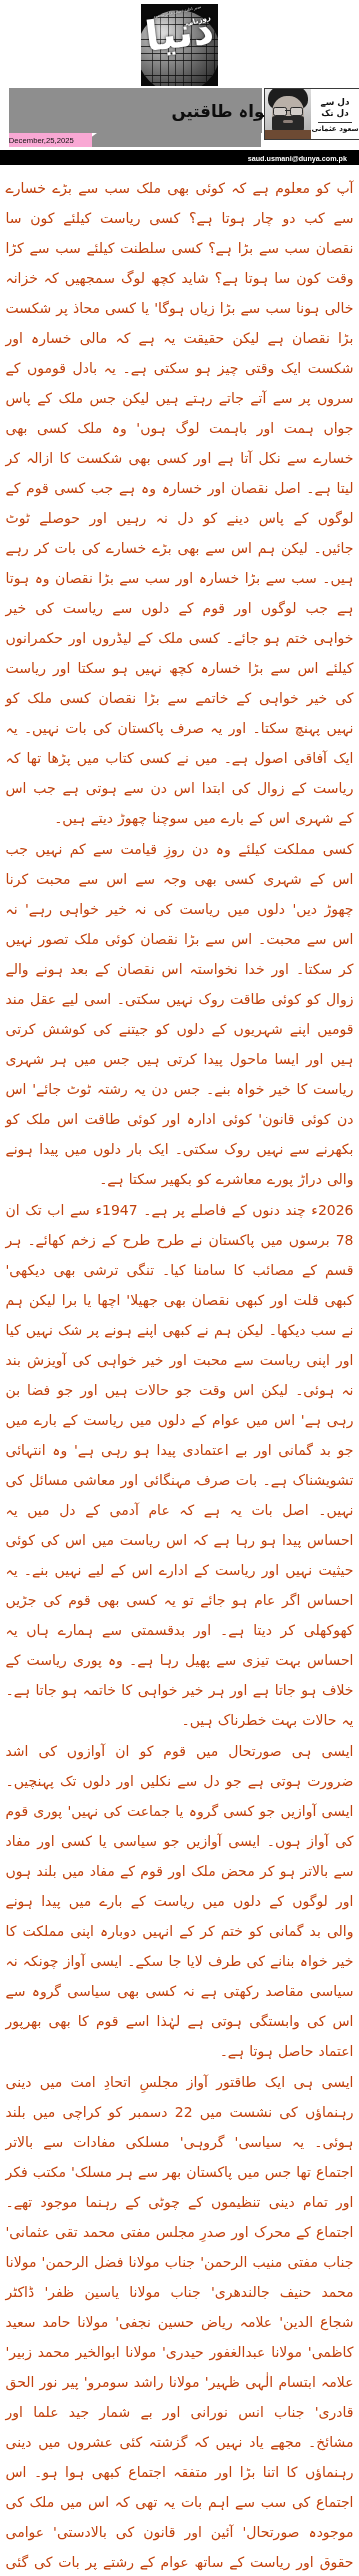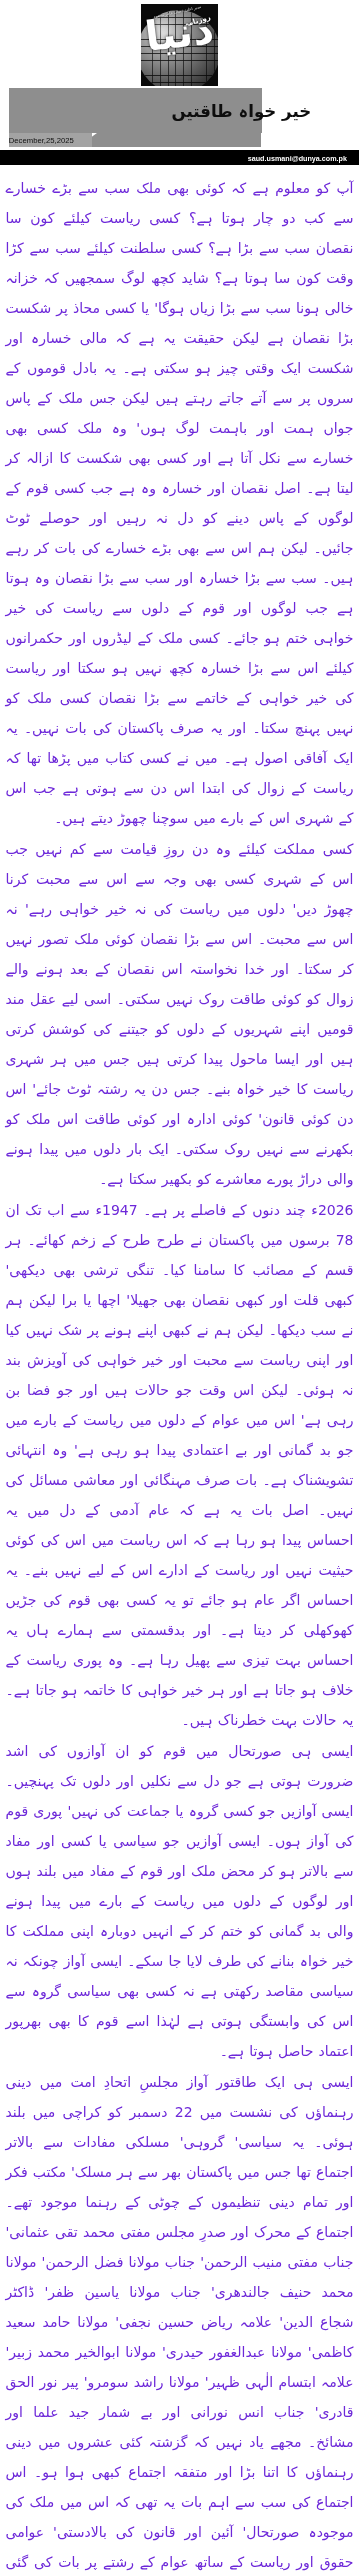--- a/index.html
+++ b/index.html
@@ -143,21 +143,21 @@
     font-weight: 700;
     direction: rtl;
     white-space: nowrap;
   }
   .date-chip {
     position: absolute;
     left: 8.8px;
     top: 45px;
     width: 83px;
     height: 14.4px;
-    background: #a3a3a3;
+    background: #f9a8d4;
     display: flex;
     align-items: center;
     padding-right: 3.3px;
     box-sizing: border-box;
     direction: ltr;
   }
   .date-chip span {
     font-family: "Liberation Sans", sans-serif;
     font-size: 7.7px;
     font-weight: 400;
@@ -316,21 +316,21 @@
     box-sizing: border-box;
     width: 359px;
     direction: rtl;
   }
   .article p {
     margin: 0 0 1.1px 0;
     font-family: "DejaVu Sans", sans-serif;
     font-size: 14px;
     line-height: 30px;
     font-weight: 400;
-    color: #6d28d9;
+    color: #c2410c;
     text-align: justify;
     text-align-last: right;
     direction: rtl;
     word-spacing: 0.6px;
   }
   .article p.indent {
     text-indent: 0;
   }
   .article p:last-child {
     margin-bottom: 0;
@@ -351,20 +351,40 @@
 <div class="header-band">
   <div class="band-grey"></div>
   <div class="band-grey-notch"></div>
 
   <div class="article-title">خیر خواہ طاقتیں</div>
 
   <div class="date-chip">
     <span>December,25,2025</span>
   </div>
 
+  <div class="author-box">
+    <div class="author-text">
+      <div class="col-name">دل سے</div>
+      <div class="col-name">دل تک</div>
+      <div class="col-rule"></div>
+      <div class="author-name">سعود عثمانی</div>
+    </div>
+    <div class="author-photo">
+      <div class="ph-hair"></div>
+      <div class="ph-face"></div>
+      <div class="ph-beard"></div>
+      <div class="ph-lip"></div>
+      <div class="ph-glass">
+        <i class="l"></i>
+          <i class="r"></i>
+          <b></b>
+      </div>
+      <div class="ph-body"></div>
+    </div>
+  </div>
 </div>
 
 <div class="black-bar">
   <div class="email">saud.usmani@dunya.com.pk</div>
 </div>
 
 <div class="article" id="article-body">
     <p class="indent">آپ کو معلوم ہے کہ کوئی بھی ملک سب سے بڑے خسارے سے کب دو چار ہوتا ہے؟ کسی ریاست کیلئے کون سا نقصان سب سے بڑا ہے؟ کسی سلطنت کیلئے سب سے کڑا وقت کون سا ہوتا ہے؟ شاید کچھ لوگ سمجھیں کہ خزانہ خالی ہونا سب سے بڑا زیاں ہوگا' یا کسی محاذ پر شکست بڑا نقصان ہے لیکن حقیقت یہ ہے کہ مالی خسارہ اور شکست ایک وقتی چیز ہو سکتی ہے۔ یہ بادل قوموں کے سروں پر سے آتے جاتے رہتے ہیں لیکن جس ملک کے پاس جواں ہمت اور باہمت لوگ ہوں' وہ ملک کسی بھی خسارے سے نکل آتا ہے اور کسی بھی شکست کا ازالہ کر لیتا ہے۔ اصل نقصان اور خسارہ وہ ہے جب کسی قوم کے لوگوں کے پاس دینے کو دل نہ رہیں اور حوصلے ٹوٹ جائیں۔ لیکن ہم اس سے بھی بڑے خسارے کی بات کر رہے ہیں۔ سب سے بڑا خسارہ اور سب سے بڑا نقصان وہ ہوتا ہے جب لوگوں اور قوم کے دلوں سے ریاست کی خیر خواہی ختم ہو جائے۔ کسی ملک کے لیڈروں اور حکمرانوں کیلئے اس سے بڑا خسارہ کچھ نہیں ہو سکتا اور ریاست کی خیر خواہی کے خاتمے سے بڑا نقصان کسی ملک کو نہیں پہنچ سکتا۔ اور یہ صرف پاکستان کی بات نہیں۔ یہ ایک آفاقی اصول ہے۔ میں نے کسی کتاب میں پڑھا تھا کہ ریاست کے زوال کی ابتدا اس دن سے ہوتی ہے جب اس کے شہری اس کے بارے میں سوچنا چھوڑ دیتے ہیں۔</p>
     <p class="indent">کسی مملکت کیلئے وہ دن روزِ قیامت سے کم نہیں جب اس کے شہری کسی بھی وجہ سے اس سے محبت کرنا چھوڑ دیں' دلوں میں ریاست کی نہ خیر خواہی رہے' نہ اس سے محبت۔ اس سے بڑا نقصان کوئی ملک تصور نہیں کر سکتا۔ اور خدا نخواستہ اس نقصان کے بعد ہونے والے زوال کو کوئی طاقت روک نہیں سکتی۔ اسی لیے عقل مند قومیں اپنے شہریوں کے دلوں کو جیتنے کی کوشش کرتی ہیں اور ایسا ماحول پیدا کرتی ہیں جس میں ہر شہری ریاست کا خیر خواہ بنے۔ جس دن یہ رشتہ ٹوٹ جائے' اس دن کوئی قانون' کوئی ادارہ اور کوئی طاقت اس ملک کو بکھرنے سے نہیں روک سکتی۔ ایک بار دلوں میں پیدا ہونے والی دراڑ پورے معاشرے کو بکھیر سکتا ہے۔</p>
     <p class="indent">2026ء چند دنوں کے فاصلے پر ہے۔ 1947ء سے اب تک ان 78 برسوں میں پاکستان نے طرح طرح کے زخم کھائے۔ ہر قسم کے مصائب کا سامنا کیا۔ تنگی ترشی بھی دیکھی' کبھی قلت اور کبھی نقصان بھی جھیلا' اچھا یا برا لیکن ہم نے سب دیکھا۔ لیکن ہم نے کبھی اپنے ہونے پر شک نہیں کیا اور اپنی ریاست سے محبت اور خیر خواہی کی آویزش بند نہ ہوئی۔ لیکن اس وقت جو حالات ہیں اور جو فضا بن رہی ہے' اس میں عوام کے دلوں میں ریاست کے بارے میں جو بد گمانی اور بے اعتمادی پیدا ہو رہی ہے' وہ انتہائی تشویشناک ہے۔ بات صرف مہنگائی اور معاشی مسائل کی نہیں۔ اصل بات یہ ہے کہ عام آدمی کے دل میں یہ احساس پیدا ہو رہا ہے کہ اس ریاست میں اس کی کوئی حیثیت نہیں اور ریاست کے ادارے اس کے لیے نہیں بنے۔ یہ احساس اگر عام ہو جائے تو یہ کسی بھی قوم کی جڑیں کھوکھلی کر دیتا ہے۔ اور بدقسمتی سے ہمارے ہاں یہ احساس بہت تیزی سے پھیل رہا ہے۔ وہ پوری ریاست کے خلاف ہو جاتا ہے اور ہر خیر خواہی کا خاتمہ ہو جاتا ہے۔ یہ حالات بہت خطرناک ہیں۔</p>

